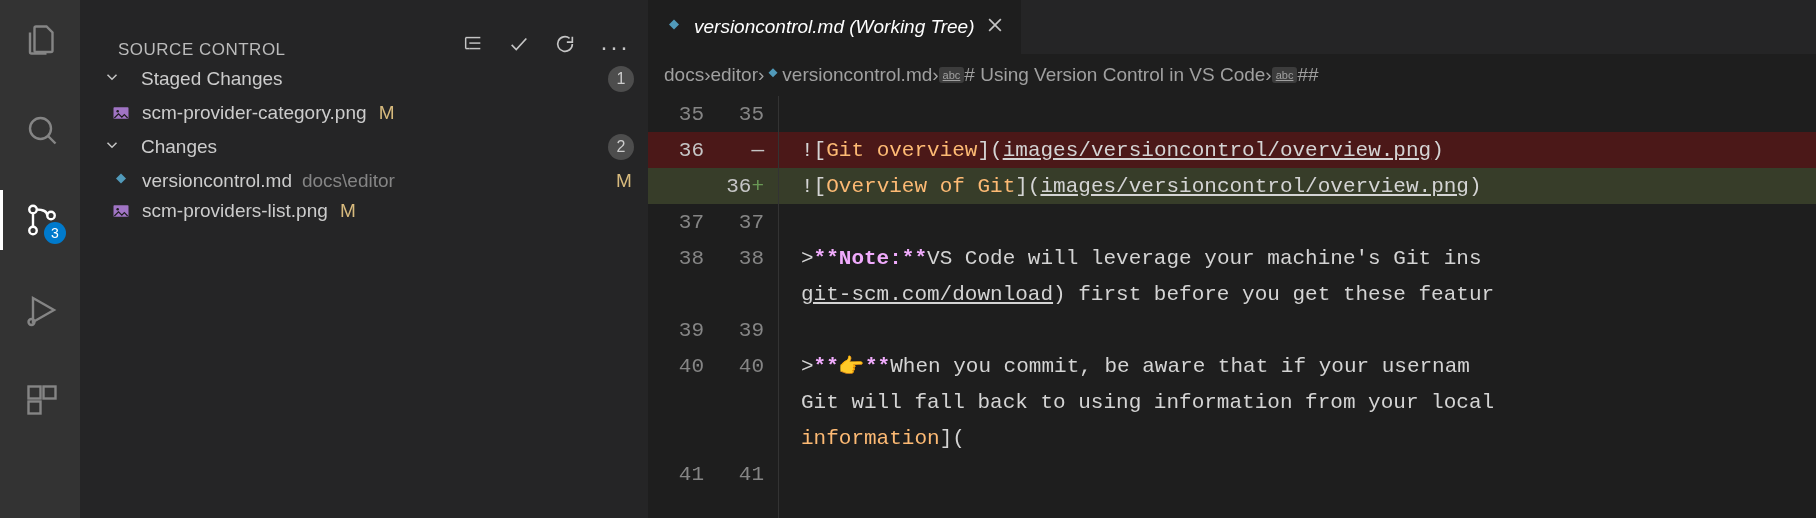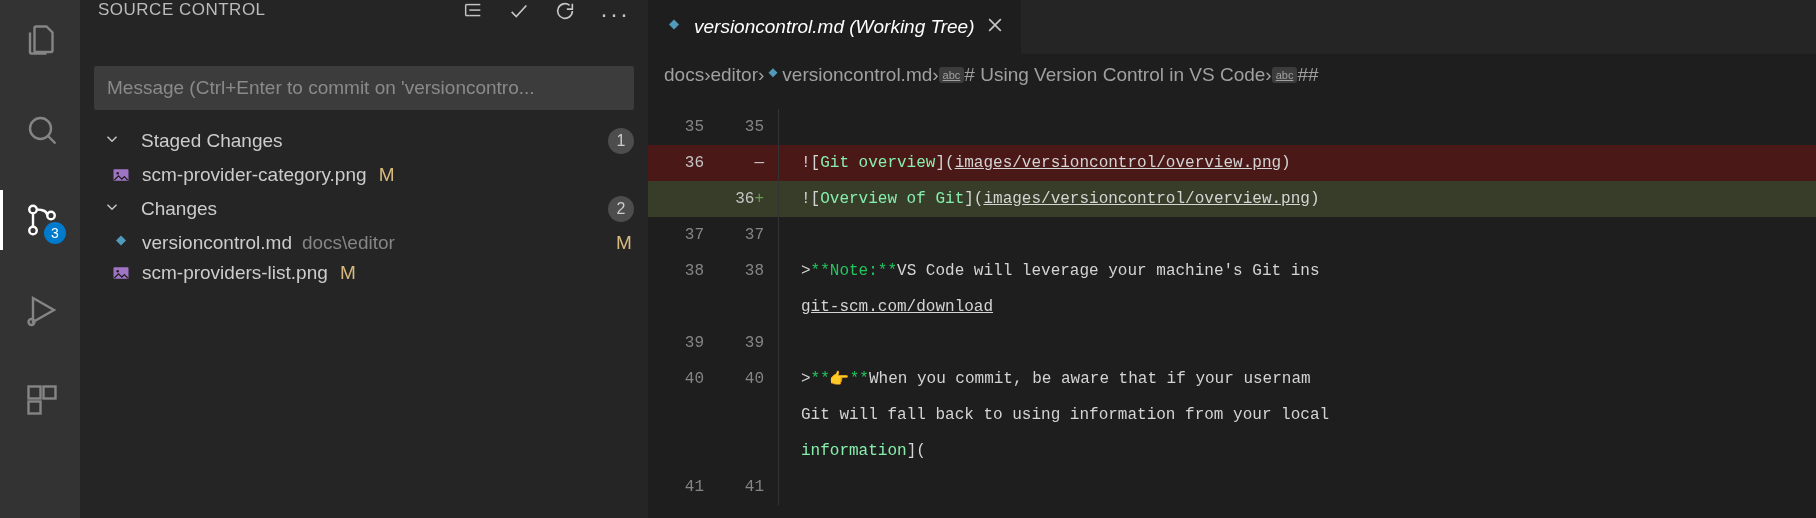--- a/index.html
+++ b/index.html
@@ -59,22 +59,23 @@
   
   .sidebar {
     width: 568px;
     background: #252526;
     display: flex;
     flex-direction: column;
   }
   .sidebar-title-row {
     height: 60px;
     display: flex;
-    align-items: flex-start;
+    align-items: flex-end;
     padding: 0 18px;
+    margin-left: 20px;
   }
   .sidebar-title {
     flex: 1;
     color: #bbbbbb;
     font-size: 17px;
     letter-spacing: 0.5px;
   }
   .title-actions { display: flex; gap: 24px; align-items: center; color: #c5c5c5; }
   .title-actions svg { width: 22px; height: 22px; }
   .title-actions .ellipsis { font-size: 24px; letter-spacing: 2px; line-height: 1; }
@@ -171,42 +172,41 @@
     padding: 0 4px;
     font-size: 11px;
     line-height: 16px;
     text-decoration: underline;
   }
 
   .code-area {
     flex: 1;
     display: flex;
     font-family: Consolas, "Courier New", monospace;
-    font-size: 16px;
+    font-size: 21px;
     position: relative;
     overflow: hidden;
-    align-items: center;
   }
   .gutters { display: flex; }
   .gutter { display: flex; flex-direction: column; }
   .gutter .ln { height: 36px; display:flex; align-items:center; justify-content:flex-end; padding-right: 14px; color:#858585; }
   .gutter.left { width: 70px; }
   .gutter.right { width: 60px; }
   .ln.del { background: #4b1818; color: #c5c5c5; }
   .ln.add { background: #373d29; color: #c5c5c5; }
 
   .code-lines { flex:1; display:flex; flex-direction:column; min-width:0; border-left:1px solid #333; }
   .code-line { height: 36px; display:flex; align-items:center; padding-left: 22px; white-space: nowrap; color:#d4d4d4; }
   .code-line.del { background: #4b1818; }
   .code-line.add { background: #373d29; }
   .tok-gt { color: #d4d4d4; }
   .tok-punc { color: #d4d4d4; }
-  .tok-alt { color: #86efac; }
+  .tok-alt { color: #fdba74; }
   .tok-url { color: #d4d4d4; text-decoration: underline; }
-  .tok-strong { font-weight: normal; color:#22c55e; }
+  .tok-strong { font-weight: bold; color:#f0abfc; }
   .tok-txt { color: #d4d4d4; }
 </style>
 </head>
 <body>
 
 <div class="activity-bar">
   <div class="activity-item">
     <svg viewBox="0 0 24 24" fill="none" stroke="currentColor" stroke-width="1.6">
         <path d="M8 3h7l4 4v12a1 1 0 0 1-1 1H8a1 1 0 0 1-1-1V4a1 1 0 0 1 1-1z"></path>
         <path d="M4 7v13a1 1 0 0 0 1 1h10"></path>
@@ -264,21 +264,20 @@
       <span>
         <svg viewBox="0 0 24 24" fill="none" stroke="currentColor" stroke-width="1.8">
             <path d="M20 12a8 8 0 1 1-3-6.2"></path>
             <polyline points="20,4 20,10 14,10"></polyline>
           </svg>
       </span>
       <span class="ellipsis">···</span>
     </div>
   </div>
 
-  <input class="commit-input" placeholder="Message (Ctrl+Enter to commit on 'versioncontro..." style="">
 
   <div class="tree-section">
     <span class="twisty">
       <svg viewBox="0 0 24 24" fill="none" stroke="currentColor" stroke-width="2">
           <polyline points="6,9 12,15 18,9"></polyline>
         </svg>
     </span>
     <span class="section-label">Staged Changes</span>
     <span class="count-badge">1</span>
   </div>
@@ -409,20 +408,21 @@
           <span class="tok-punc">)</span>
       </div>
       <div class="code-line"></div>
       <div class="code-line">
         <span class="tok-gt">&gt;</span>
           <span class="tok-strong">**Note:**</span>
           <span class="tok-txt"> VS Code will leverage your machine's Git ins</span>
       </div>
       <div class="code-line">
         <span class="tok-url">git-scm.com/download</span>
+          <span class="tok-txt">) first before you get these featur</span>
       </div>
       <div class="code-line"></div>
       <div class="code-line">
         <span class="tok-gt">&gt;</span>
           <span class="tok-strong">**</span>
           <span>👉</span>
           <span class="tok-strong">**</span>
           <span class="tok-txt"> When you commit, be aware that if your usernam</span>
       </div>
       <div class="code-line">

